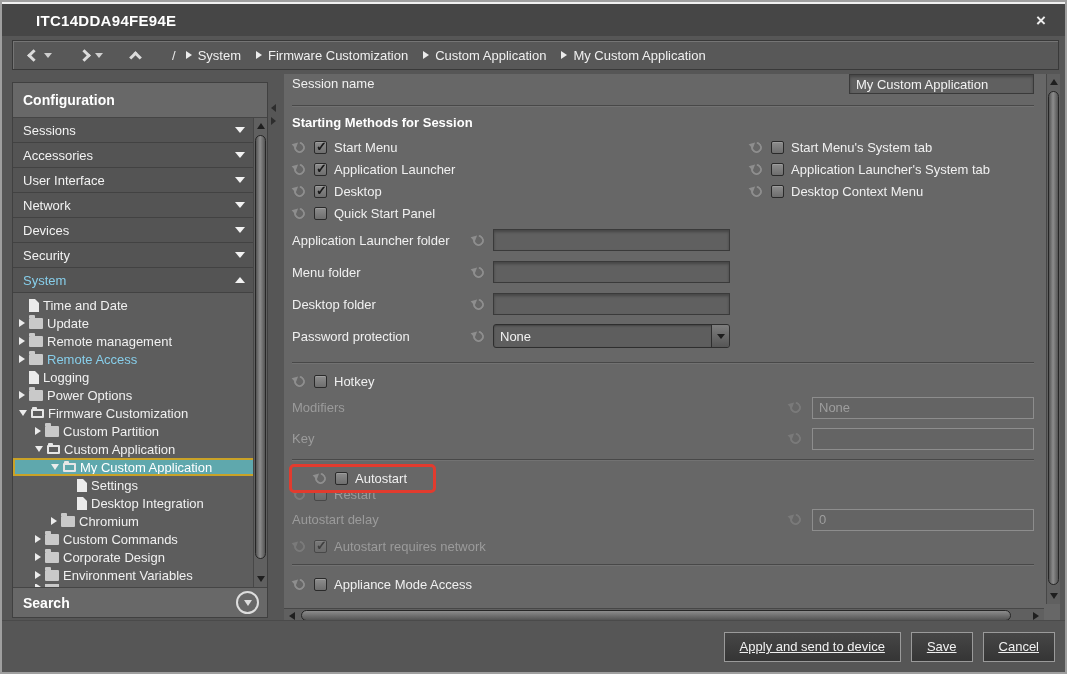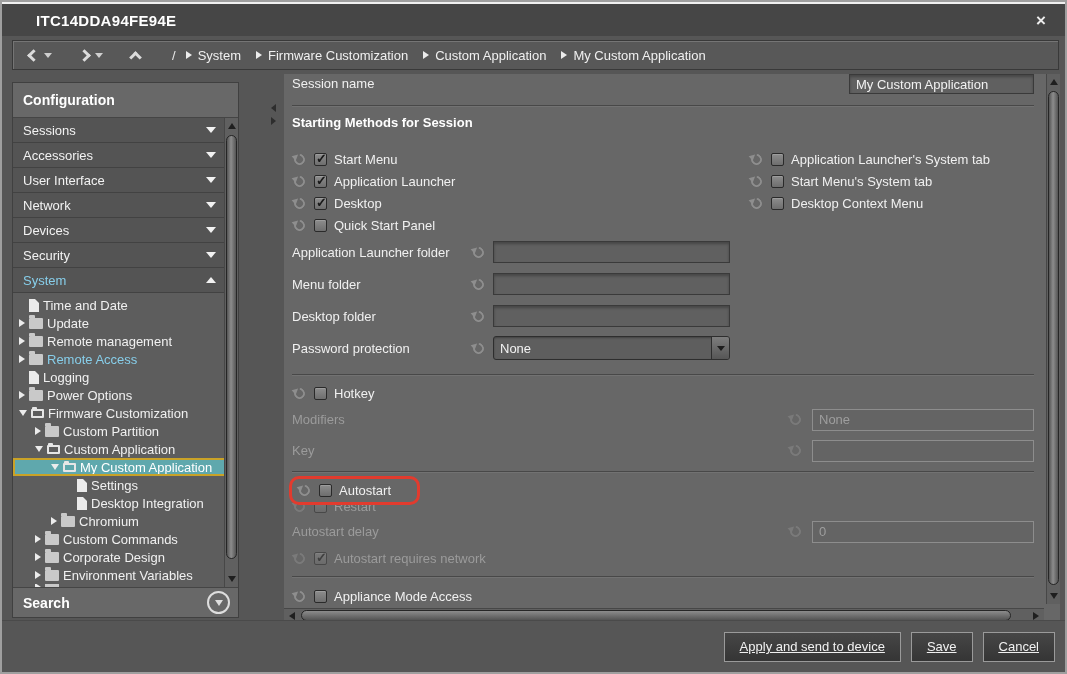--- a/index.html
+++ b/index.html
@@ -17,21 +17,21 @@
   .chev.up{transform:rotate(-135deg);margin-top:4px;}
   .tri{width:0;height:0;display:inline-block;}
   .tri-caret{border-left:4px solid transparent;border-right:4px solid transparent;border-top:5px solid #cfcfcf;}
   .tri-right{border-top:4px solid transparent;border-bottom:4px solid transparent;border-left:6px solid #ececec;}
   .tri-down{border-left:5px solid transparent;border-right:5px solid transparent;border-top:6px solid #f2f2f2;}
   .tri-up{border-left:5px solid transparent;border-right:5px solid transparent;border-bottom:6px solid #f2f2f2;}
   .navbtn{display:flex;align-items:center;margin-right:6px;}.gap-md{width:22px;}
   .slash{margin:0 10px 0 26px;color:#eaeaea;}
   .crumb{display:inline-flex;align-items:center;gap:6px;margin-right:15px;color:#f0f0f0;}
   
-  .sidebar{position:absolute;left:10px;top:80px;width:227px;height:536px;background:#686868;border:1px solid #404040;}
+  .sidebar{position:absolute;left:10px;top:80px;width:256px;height:536px;background:#686868;border:1px solid #404040;}
   .sidebar-title{height:34px;display:flex;align-items:center;padding-left:10px;font-weight:bold;font-size:14px;color:#fff;}
   .nav-area{position:absolute;left:0;top:34px;right:0;bottom:30px;background:#5d5d5d;border-top:1px solid #454545;overflow:hidden;}
   .acc-row{height:25px;background:#545454;border-bottom:1px solid #424242;display:flex;align-items:center;justify-content:space-between;padding:0 22px 0 10px;color:#f2f2f2;}
   .acc-row.active .acc-label{color:var(--blue,#87ceea);}
   .tree{padding-top:3px;}
   .tree-row{height:18px;display:flex;align-items:center;gap:4px;color:#f0f0f0;white-space:nowrap;}
   .tree-row .tri-right{border-left-color:#ececec;border-top-width:4px;border-bottom-width:4px;border-left-width:6px;}
   .tree-row .tri-down{border-top-color:#ececec;border-left-width:4px;border-right-width:4px;border-top-width:6px;}
   .exp-spacer{display:inline-block;width:6px;}
   .tree-row.blue{color:var(--blue,#87ceea);}
@@ -50,21 +50,21 @@
   
   .splitter{position:absolute;left:269px;top:102px;display:flex;flex-direction:column;gap:5px;}
   .sp-tri{width:0;height:0;}
   .sp-left{border-top:4px solid transparent;border-bottom:4px solid transparent;border-right:5px solid #2d2d2d;}
   .sp-right{border-top:4px solid transparent;border-bottom:4px solid transparent;border-left:5px solid #2d2d2d;}
   
   .panel{position:absolute;left:282px;top:72px;width:776px;height:548px;background:#676767;}
   .panel-content{position:absolute;left:0;top:0;right:16px;bottom:16px;overflow:hidden;padding:2px 10px 0 8px;}
   .session-row{display:flex;justify-content:space-between;align-items:flex-start;height:23px;}
   .sep{border-top:1px solid #484848;box-shadow:0 1px 0 rgba(255,255,255,.08);margin-top:6px;}
-  .section-heading{margin:9px 0 18px;font-size:13px;font-weight:bold;color:#fff;}
+  .section-heading{margin:9px 0 6px;font-size:13px;font-weight:bold;color:#fff;}
   .check-grid{display:flex;}
   .col-left{width:457px;}
   .col-right{flex:1;}
   .cbrow{display:flex;align-items:center;gap:7px;height:22px;}
   .cblabel{color:#f0f0f0;}
   .cbrow.disabled .cblabel{color:#9b9b9b;}
   .cbrow.disabled .checkbox,.cbrow.disabled .reset-icon,.dim{opacity:.5;}
   .checkbox{width:13px;height:13px;flex:none;background:linear-gradient(#8d8d8d,#6e6e6e);border:1px solid #2a2a2a;border-radius:2px;position:relative;box-shadow:inset 0 1px 0 #9d9d9d;}
   .checkbox.checked::after{content:"\2713";position:absolute;left:1px;top:-3px;font-size:13px;font-weight:bold;color:#191919;}
   .reset-icon{position:relative;width:15px;height:15px;flex:none;display:inline-block;}
@@ -76,21 +76,21 @@
   .w222{width:222px;}
   .field-row{display:flex;align-items:center;height:32px;gap:7px;}
   .flabel{width:172px;color:#f0f0f0;flex:none;}
   .dfield-row{display:flex;align-items:center;height:31px;gap:9px;}
   .dlabel{flex:1;color:#9b9b9b;}
   .dropdown{width:237px;height:24px;display:flex;background:#5e5e5e;border:1px solid #2e2e2e;border-radius:3px;box-shadow:inset 0 1px 2px rgba(0,0,0,.3);overflow:hidden;}
   .dd-value{flex:1;display:flex;align-items:center;padding-left:6px;color:#f2f2f2;}
   .dd-btn{width:18px;background:linear-gradient(#7d7d7d,#565656);border-left:1px solid #2e2e2e;display:flex;align-items:center;justify-content:center;}
   .dd-btn .tri-down{border-top-color:#1d1d1d;border-left-width:4px;border-right-width:4px;border-top-width:5px;}
   .autostart-wrap{position:relative;z-index:2;margin-top:4px;}
-  .red-box{display:inline-flex;align-items:center;gap:7px;padding:4px 26px 4px 5px;border:3px solid var(--red,#e23b2e);border-radius:10px;margin-left:-3px;background:#676767;}
+  .red-box{display:inline-flex;align-items:center;gap:7px;padding:4px 26px 4px 21px;border:3px solid var(--red,#e23b2e);border-radius:5px;margin-left:-3px;background:#676767;}
   .restart-row{margin-top:-9px;height:20px;position:relative;z-index:1;}
   
   .sb-v{position:absolute;width:14px;background:#606060;border-left:1px solid #474747;}
   .sb-h{position:absolute;height:14px;background:#606060;border-top:1px solid #474747;}
   .sb-btn{position:absolute;width:14px;height:14px;display:flex;align-items:center;justify-content:center;}
   .sb-tri-up{border-left:4px solid transparent;border-right:4px solid transparent;border-bottom:6px solid #1f1f1f;}
   .sb-tri-down{border-left:4px solid transparent;border-right:4px solid transparent;border-top:6px solid #1f1f1f;}
   .sb-tri-left{border-top:4px solid transparent;border-bottom:4px solid transparent;border-right:6px solid #1f1f1f;}
   .sb-tri-right{border-top:4px solid transparent;border-bottom:4px solid transparent;border-left:6px solid #1f1f1f;}
   .sb-thumb-v{position:absolute;left:1px;width:11px;background:linear-gradient(90deg,#545454,#8c8c8c 45%,#545454);border:1px solid #262626;border-radius:7px;}
@@ -317,26 +317,26 @@
             <div class="cbrow">
               <span class="reset-icon"></span>
               <span class="checkbox"></span>
               <span class="cblabel">Quick Start Panel</span>
             </div>
           </div>
         <div class="col-right" id="checks-right">
             <div class="cbrow">
               <span class="reset-icon"></span>
               <span class="checkbox"></span>
+              <span class="cblabel">Start Menu's System tab</span>
+            </div>
+            <div class="cbrow">
+              <span class="reset-icon"></span>
+              <span class="checkbox"></span>
               <span class="cblabel">Application Launcher's System tab</span>
-            </div>
-            <div class="cbrow">
-              <span class="reset-icon"></span>
-              <span class="checkbox"></span>
-              <span class="cblabel">Start Menu's System tab</span>
             </div>
             <div class="cbrow">
               <span class="reset-icon"></span>
               <span class="checkbox"></span>
               <span class="cblabel">Desktop Context Menu</span>
             </div>
           </div>
       </div>
 
       <div id="folder-fields">

